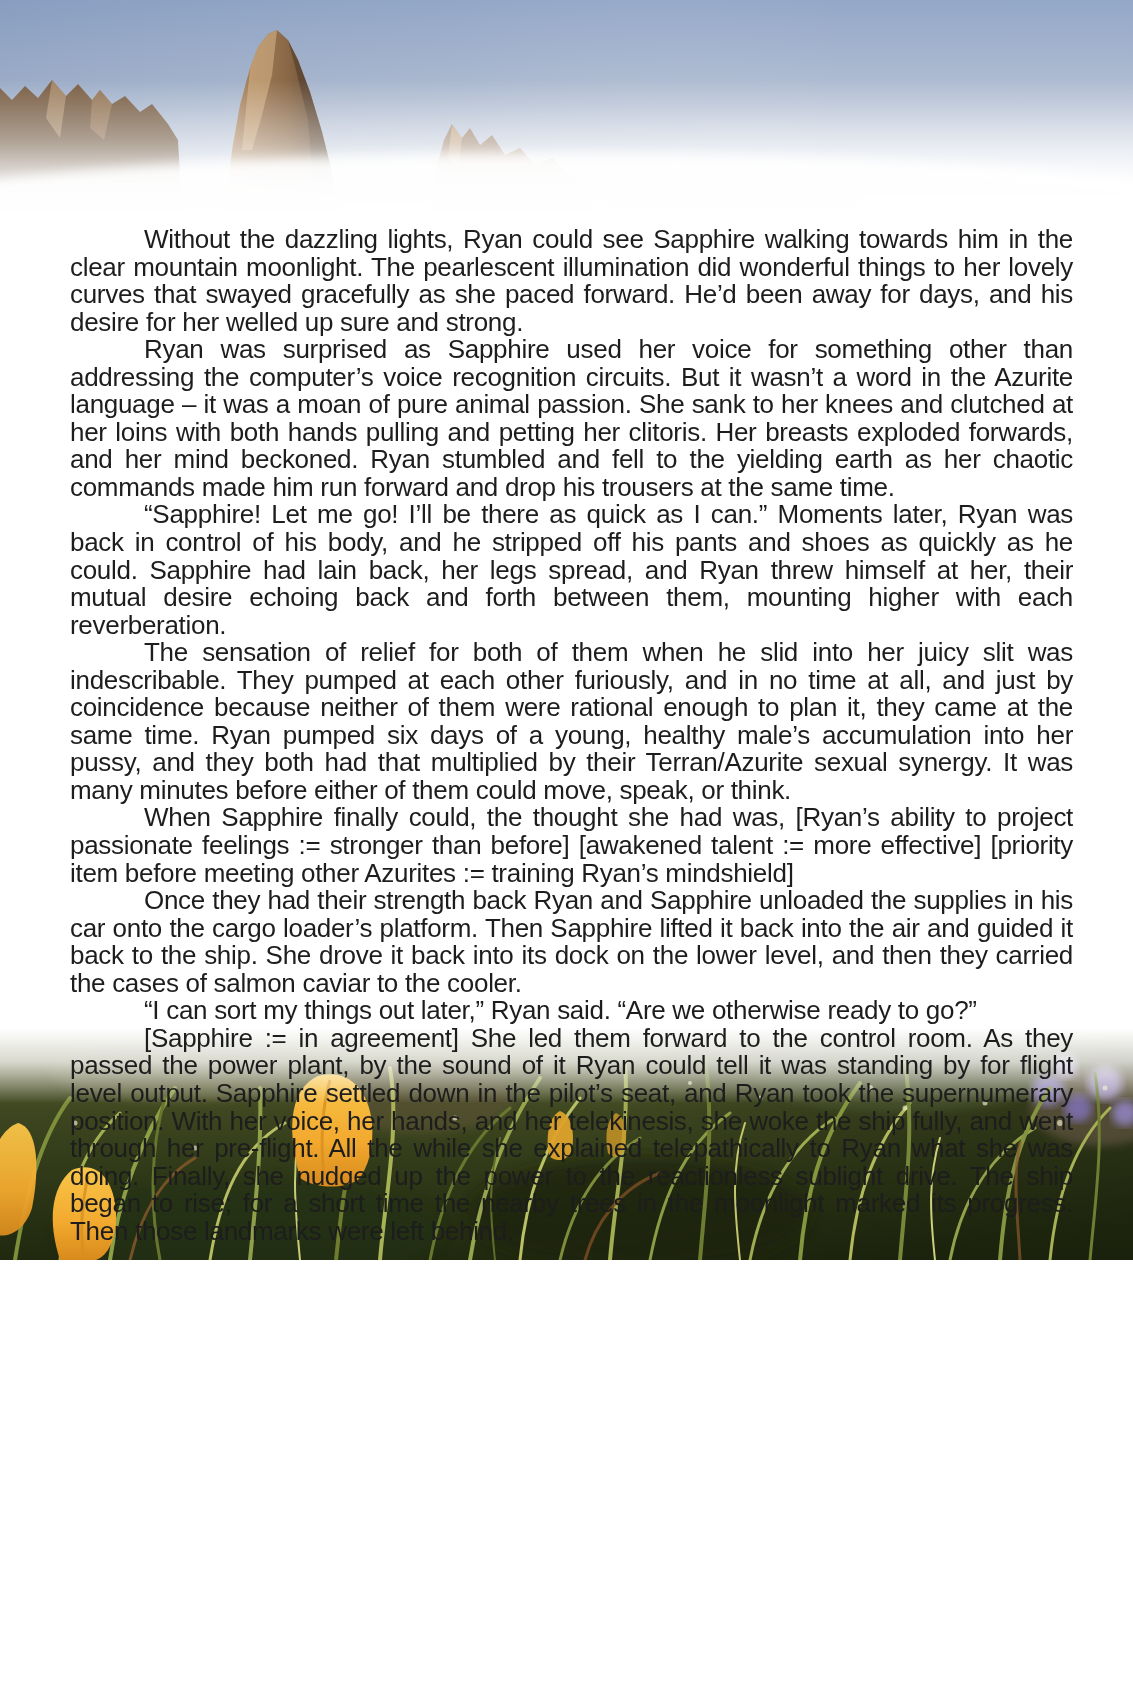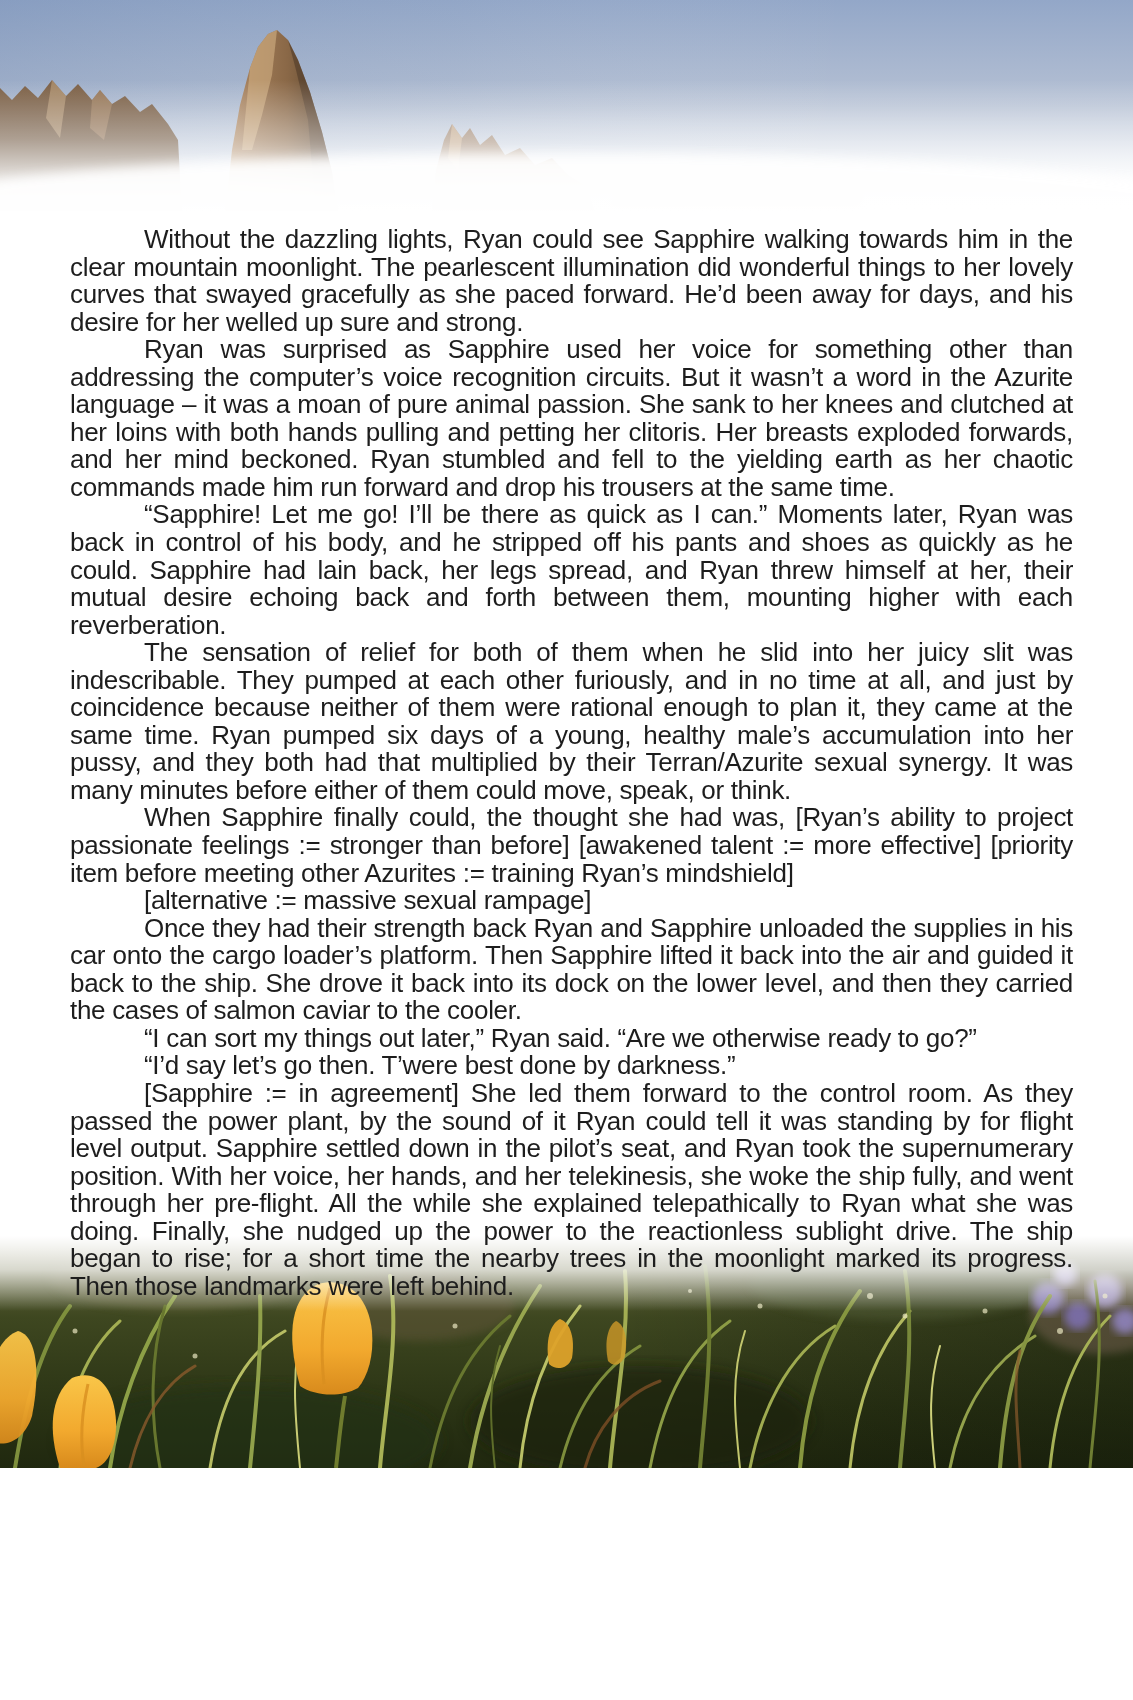--- a/index.html
+++ b/index.html
@@ -1,19 +1,19 @@
 <!DOCTYPE html>
 <html><head>
 <meta charset="utf-8">
 <style>
   html,body{margin:0;padding:0;background:#ffffff;}
   .page{
     position:relative;
     width:1133px;
-    height:1468px;
+    height:1260px;
     overflow:hidden;
     background:#ffffff;
     font-family:"Liberation Sans","DejaVu Sans",sans-serif;
   }
   .top-banner{
     position:absolute;
     left:0;top:0;width:1133px;height:212px;
   }
   .bottom-banner{
     position:absolute;
@@ -123,24 +123,22 @@
       <ellipse cx="566" cy="206" rx="650" ry="52" fill="#ffffff" opacity="0.9" filter="url(#soft2)"></ellipse>
     </svg>
   </div>
 
   <div class="story">
       <p class="para"><span>Without the dazzling lights, Ryan could see Sapphire walking towards him in the clear mountain moonlight. The pearlescent illumination did wonderful things to her lovely curves that swayed gracefully as she paced forward. He’d been away for days, and his desire for her welled up sure and strong.</span></p>
       <p class="para"><span>Ryan was surprised as Sapphire used her voice for something other than addressing the computer’s voice recognition circuits. But it wasn’t a word in the Azurite language – it was a moan of pure animal passion. She sank to her knees and clutched at her loins with both hands pulling and petting her clitoris. Her breasts exploded forwards, and her mind beckoned. Ryan stumbled and fell to the yielding earth as her chaotic commands made him run forward and drop his trousers at the same time.</span></p>
       <p class="para"><span>“Sapphire! Let me go! I’ll be there as quick as I can.” Moments later, Ryan was back in control of his body, and he stripped off his pants and shoes as quickly as he could. Sapphire had lain back, her legs spread, and Ryan threw himself at her, their mutual desire echoing back and forth between them, mounting higher with each reverberation.</span></p>
       <p class="para"><span>The sensation of relief for both of them when he slid into her juicy slit was indescribable. They pumped at each other furiously, and in no time at all, and just by coincidence because neither of them were rational enough to plan it, they came at the same time. Ryan pumped six days of a young, healthy male’s accumulation into her pussy, and they both had that multiplied by their Terran/Azurite sexual synergy. It was many minutes before either of them could move, speak, or think.</span></p>
       <p class="para"><span>When Sapphire finally could, the thought she had was, </span><span class="it">[Ryan’s ability to project passionate feelings := stronger than before] [awakened talent := more effective] [priority item before meeting other Azurites := training Ryan’s mindshield]</span></p>
-      <p class="para"><span class="it">[alternative := massive sexual rampage]</span></p>
       <p class="para"><span>Once they had their strength back Ryan and Sapphire unloaded the supplies in his car onto the cargo loader’s platform. Then Sapphire lifted it back into the air and guided it back to the ship. She drove it back into its dock on the lower level, and then they carried the cases of salmon caviar to the cooler.</span></p>
       <p class="para"><span>“I can sort my things out later,” Ryan said. “Are we otherwise ready to go?”</span></p>
-      <p class="para"><span>“I’d say let’s go then. T’were best done by darkness.”</span></p>
       <p class="para"><span class="it">[Sapphire := in agreement]</span><span> She led them forward to the control room. As they passed the power plant, by the sound of it Ryan could tell it was standing by for flight level output. Sapphire settled down in the pilot’s seat, and Ryan took the supernumerary position. With her voice, her hands, and her telekinesis, she woke the ship fully, and went through her pre-flight. All the while she explained telepathically to Ryan what she was doing. Finally, she nudged up the power to the reactionless sublight drive. The ship began to rise; for a short time the nearby trees in the moonlight marked its progress. Then those landmarks were left behind.</span></p>
     </div>
 
   <div class="bottom-banner">
     <svg width="1133" height="232" viewBox="0 0 1133 232" xmlns="http://www.w3.org/2000/svg">
       <defs>
         <linearGradient id="meadowV" x1="0" y1="0" x2="0" y2="1">
           <stop offset="0" stop-color="#7a7748"></stop>
           <stop offset="0.35" stop-color="#3e4720"></stop>
           <stop offset="0.75" stop-color="#2a3314"></stop>

